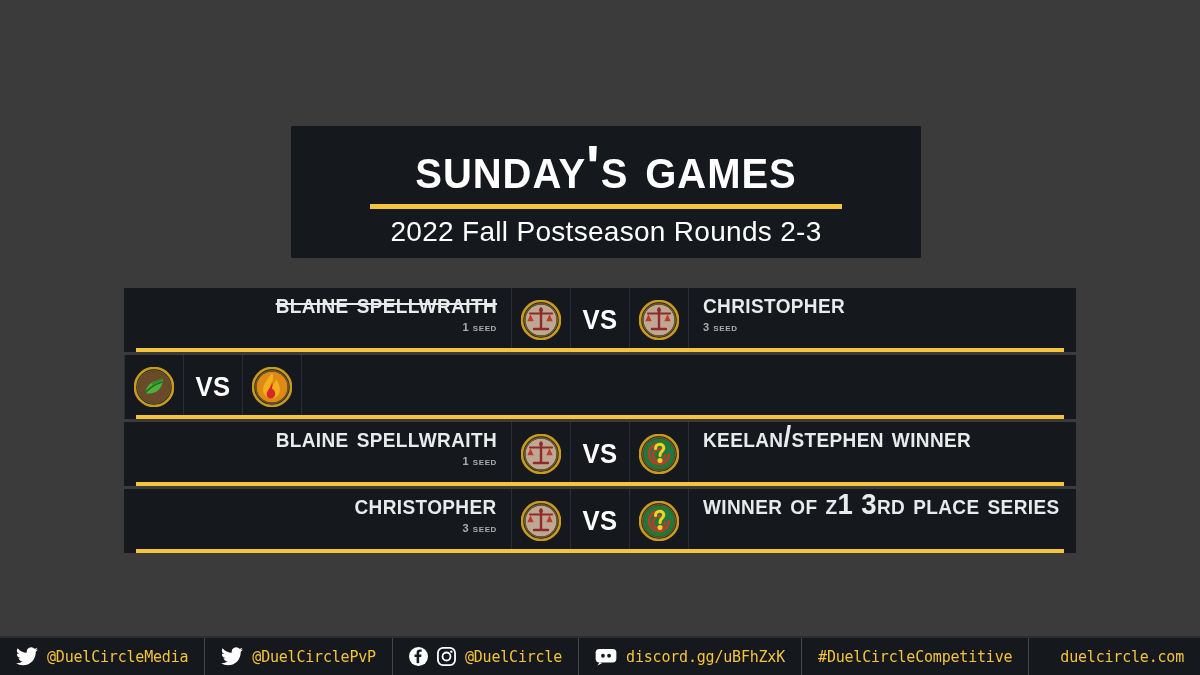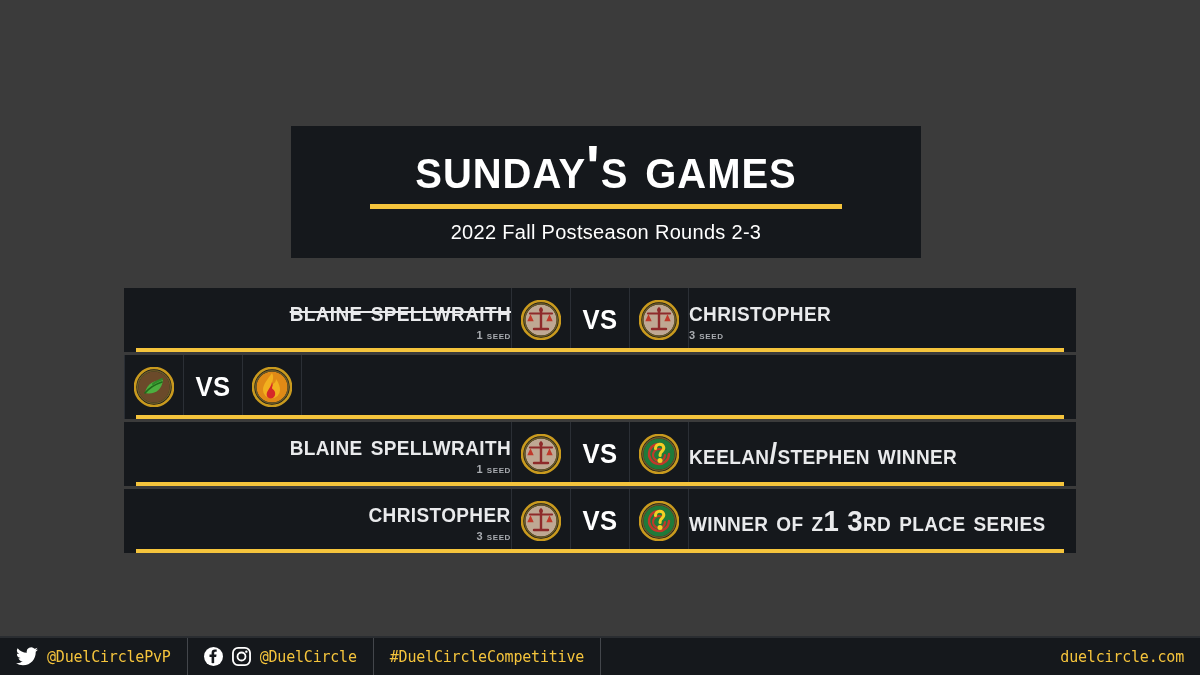--- a/index.html
+++ b/index.html
@@ -27,42 +27,42 @@
     font-stretch:condensed;
     transform:scaleX(0.93);
     font-variant:small-caps;
     text-transform:lowercase;
     padding-bottom:4px;
   }
   .title-rule{
     width:472px; height:5px; background:#f5c43c; margin:2px 0 6px 0;
   }
   .title-sub{
-    font-size:20px; line-height:34px; color:#ffffff; font-weight:normal;
+    font-size:28px; line-height:34px; color:#ffffff; font-weight:normal;
     letter-spacing:0.3px;
   }
 
   
   .match-card{
     position:absolute; left:124px; top:288px; width:952px; height:265px;
     background:#15181c;
   }
   .match-row{
     position:relative; height:64px; width:100%;
     display:flex; align-items:stretch;
   }
   .row-underline{
     position:absolute; left:12px; right:12px; bottom:0; height:4px;
     background:#f5c43c;
   }
   .row-gap{ height:3px; width:100%; background:#3b3b3b; }
 
   .side{
-    flex:1 1 0; display:flex; flex-direction:column; justify-content:center;
-    padding:0 0; min-width:0;
+    flex:1 1 0; display:flex; flex-direction:column; 
+    padding:0 14px; min-width:0;
   }
   .side-left{ align-items:flex-end; text-align:right; }
   .side-right{ align-items:flex-start; text-align:left; }
 
   .pname{
     font-size:29px; line-height:30px; color:#e9eaec; font-weight:bold;
     font-variant:small-caps; text-transform:lowercase;
     letter-spacing:0.4px; white-space:nowrap;
     transform:scaleX(0.95); transform-origin:center;
   }
@@ -271,38 +271,57 @@
   </div>
 
 <div class="footer-top-edge"></div>
 <div class="footer" id="footer-bar">
     <div class="fitem">
       <span class="ficon">
         <svg width="22" height="19" viewBox="0 0 24 20">
           <path fill="#fff" d="M24 2.4a9.6 9.6 0 0 1-2.8.8A4.9 4.9 0 0 0 23.3.4a9.7 9.7 0 0 1-3.1 1.2A4.9 4.9 0 0 0 11.8 6a13.9 13.9 0 0 1-10-5.1 4.9 4.9 0 0 0 1.5 6.5A4.8 4.8 0 0 1 1 6.8v.1a4.9 4.9 0 0 0 3.9 4.8 4.9 4.9 0 0 1-2.2.1 4.9 4.9 0 0 0 4.6 3.4A9.9 9.9 0 0 1 0 17.3a13.9 13.9 0 0 0 7.5 2.2c9.1 0 14-7.5 14-14v-.7A9.9 9.9 0 0 0 24 2.4z"></path>
         </svg>
       </span>
+      <span class="ftext">@DuelCircleMedia</span>
+    </div>
+    <div class="fitem">
+      <span class="ficon">
+        <svg width="22" height="19" viewBox="0 0 24 20">
+          <path fill="#fff" d="M24 2.4a9.6 9.6 0 0 1-2.8.8A4.9 4.9 0 0 0 23.3.4a9.7 9.7 0 0 1-3.1 1.2A4.9 4.9 0 0 0 11.8 6a13.9 13.9 0 0 1-10-5.1 4.9 4.9 0 0 0 1.5 6.5A4.8 4.8 0 0 1 1 6.8v.1a4.9 4.9 0 0 0 3.9 4.8 4.9 4.9 0 0 1-2.2.1 4.9 4.9 0 0 0 4.6 3.4A9.9 9.9 0 0 1 0 17.3a13.9 13.9 0 0 0 7.5 2.2c9.1 0 14-7.5 14-14v-.7A9.9 9.9 0 0 0 24 2.4z"></path>
+        </svg>
+      </span>
       <span class="ftext">@DuelCirclePvP</span>
     </div>
     <div class="fitem">
       <span class="ficon">
         <svg width="19" height="19" viewBox="0 0 20 20">
           <circle cx="10" cy="10" r="10" fill="#fff"></circle>
           <path fill="#15181c" d="M12.8 10.6l.4-2.6h-2.5V6.3c0-.7.35-1.4 1.5-1.4h1.15V2.7S12.3 2.5 11.3 2.5c-2 0-3.3 1.2-3.3 3.45V8H5.8v2.6H8v6.3a8.7 8.7 0 0 0 2.7 0v-6.3z"></path>
         </svg>
       </span>
       <span class="ficon">
         <svg width="19" height="19" viewBox="0 0 20 20">
           <rect x="1" y="1" width="18" height="18" rx="5.4" fill="none" stroke="#fff" stroke-width="1.9"></rect>
           <circle cx="10" cy="10" r="4.2" fill="none" stroke="#fff" stroke-width="1.9"></circle>
           <circle cx="15.1" cy="4.9" r="1.25" fill="#fff"></circle>
         </svg>
       </span>
       <span class="ftext">@DuelCircle</span>
     </div>
     <div class="fitem">
+      <span class="ficon">
+        <svg width="22" height="18" viewBox="0 0 24 20">
+          <rect x="0.5" y="1" width="23" height="15" rx="4" fill="#fff"></rect>
+          <path d="M5 15.5l-2.5 4 5-2.5z" fill="#fff"></path>
+          <circle cx="8.6" cy="8.6" r="2.1" fill="#15181c"></circle>
+          <circle cx="15.4" cy="8.6" r="2.1" fill="#15181c"></circle>
+        </svg>
+      </span>
+      <span class="ftext">discord.gg/uBFhZxK</span>
+    </div>
+    <div class="fitem">
       <span class="ftext">#DuelCircleCompetitive</span>
     </div>
     <div class="spacer"></div>
     <div class="fitem">
       <span class="ftext">duelcircle.com</span>
     </div>
   </div>
 
 </body></html>

